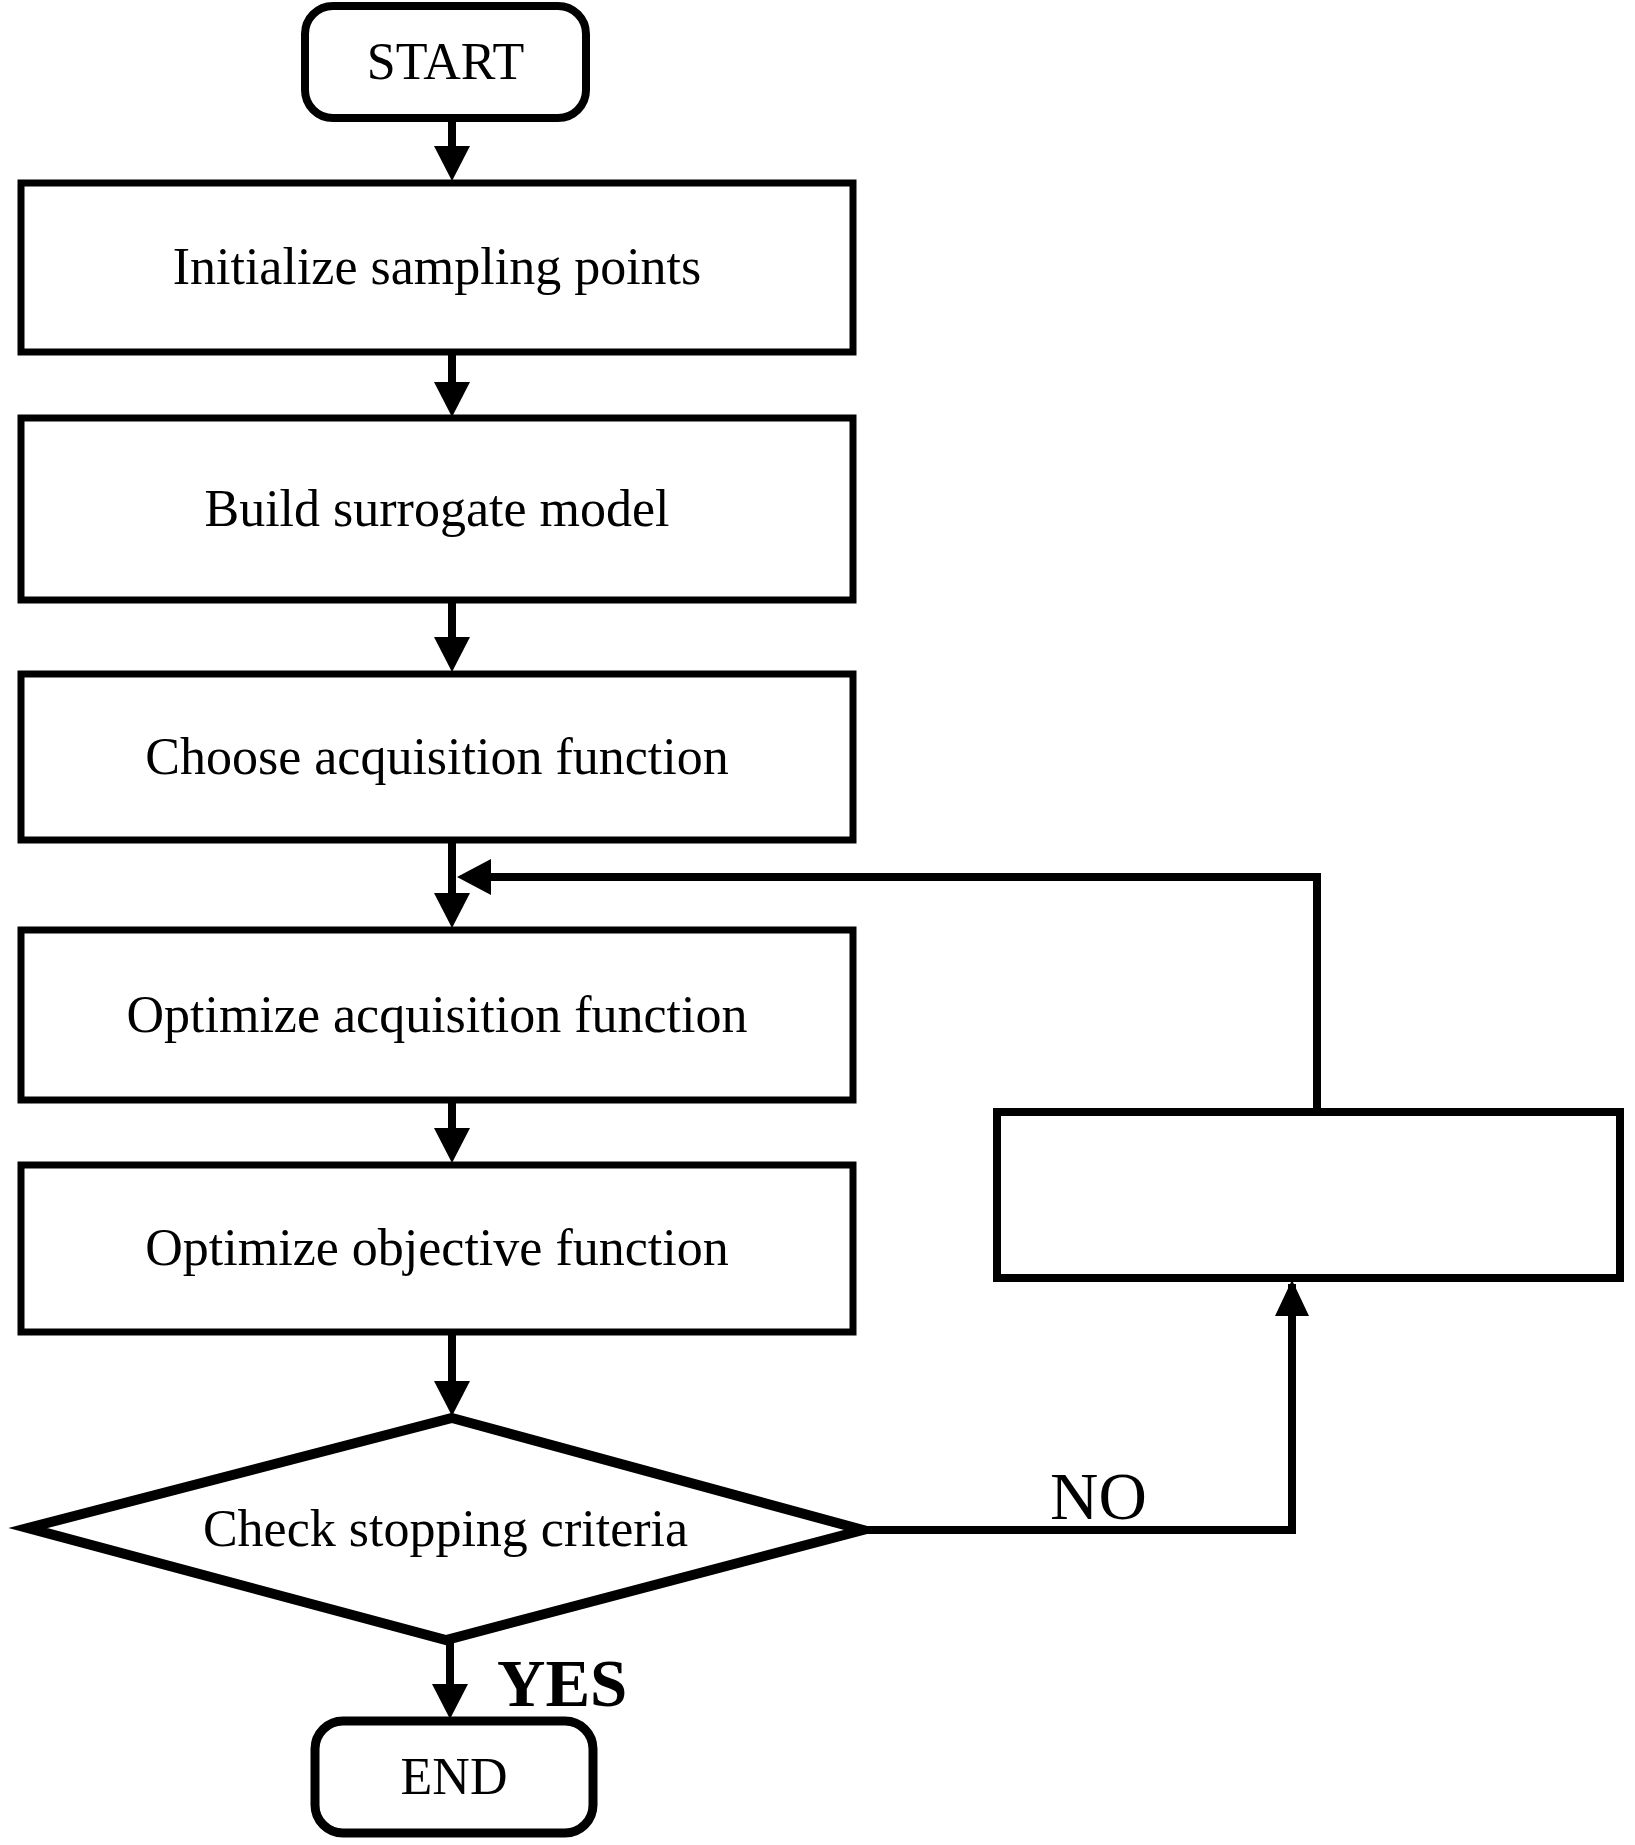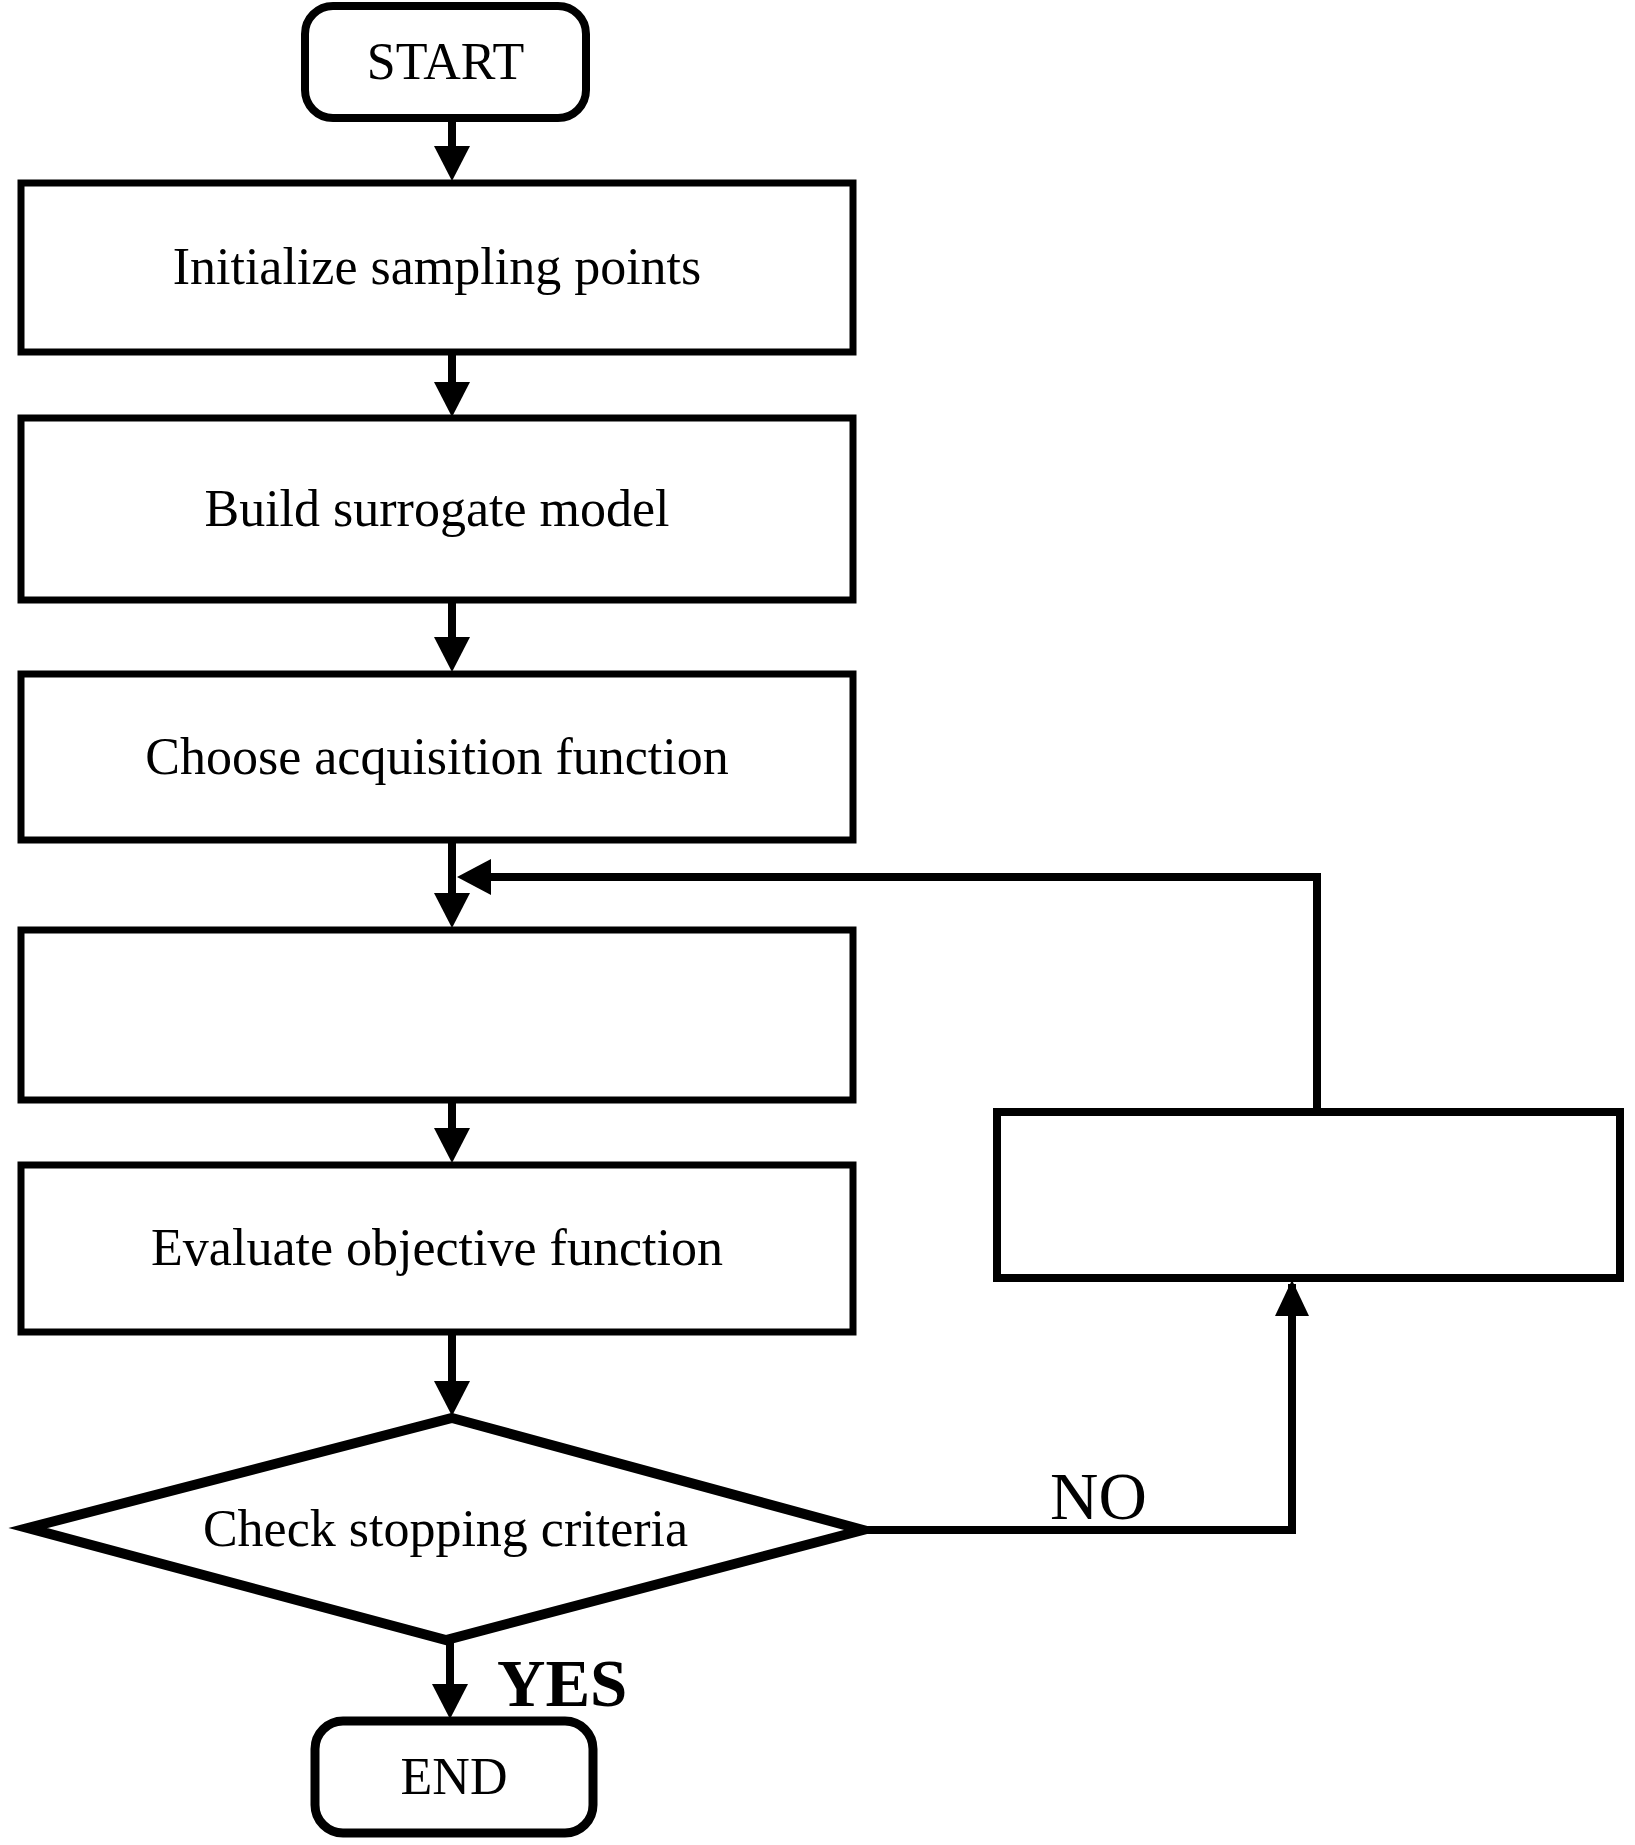--- a/index.html
+++ b/index.html
@@ -77,22 +77,23 @@
   </svg>
 
   <div class="node-label" style="left:305px;top:6px;width:281px;height:112px;">START</div>
 
   <div class="node-label" style="left:21px;top:418px;width:832px;height:182px;">Build surrogate model</div>
 
   <div class="node-label" style="left:21px;top:183px;width:832px;height:169px;">Initialize sampling points</div>
 
   <div class="node-label" style="left:21px;top:674px;width:832px;height:166px;">Choose acquisition function</div>
 
+  <div class="node-label" style="left:21px;top:930px;width:832px;height:170px;">Optimize acquisition function</div>
 
-  <div class="node-label" style="left:21px;top:1165px;width:832px;height:167px;">Evaluate objective function</div>
+  <div class="node-label" style="left:21px;top:1165px;width:832px;height:167px;">Optimize objective function</div>
 
   <div class="node-label" style="left:28px;top:1418px;width:835px;height:222px;">Check stopping criteria</div>
 
 
   <div class="node-label" style="left:315px;top:1721px;width:278px;height:112px;">END</div>
 
   <div class="edge-label" style="left:497px;top:1645px;font-weight:bold;">YES</div>
 
   <div class="edge-label" style="left:1050px;top:1458px;">NO</div>
 

